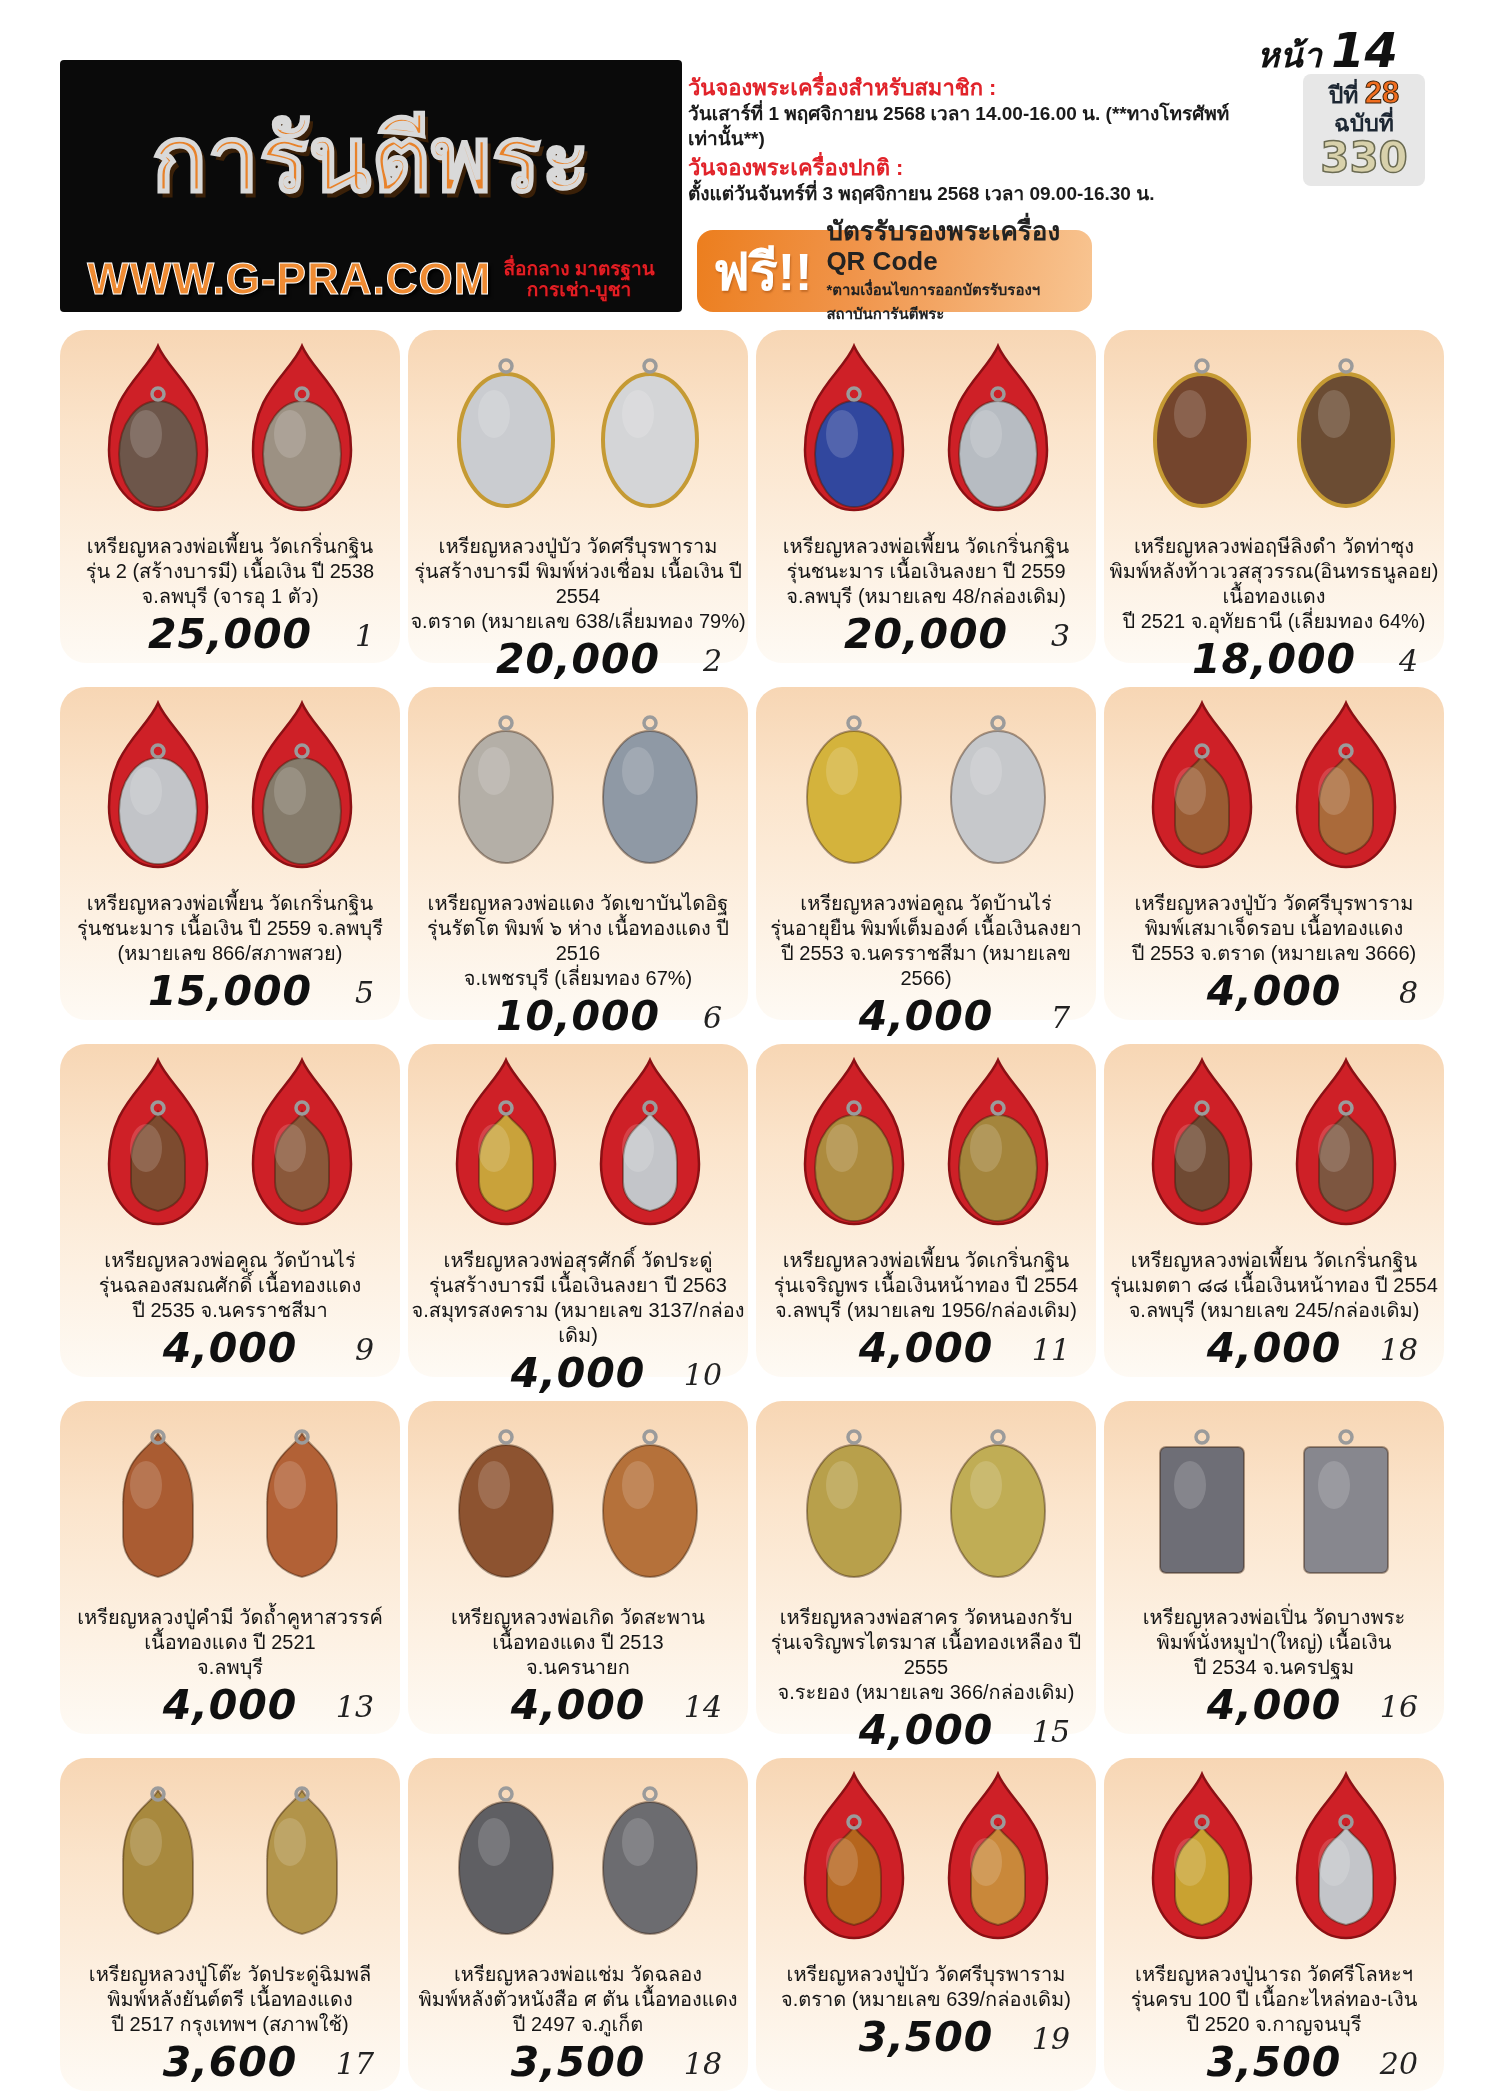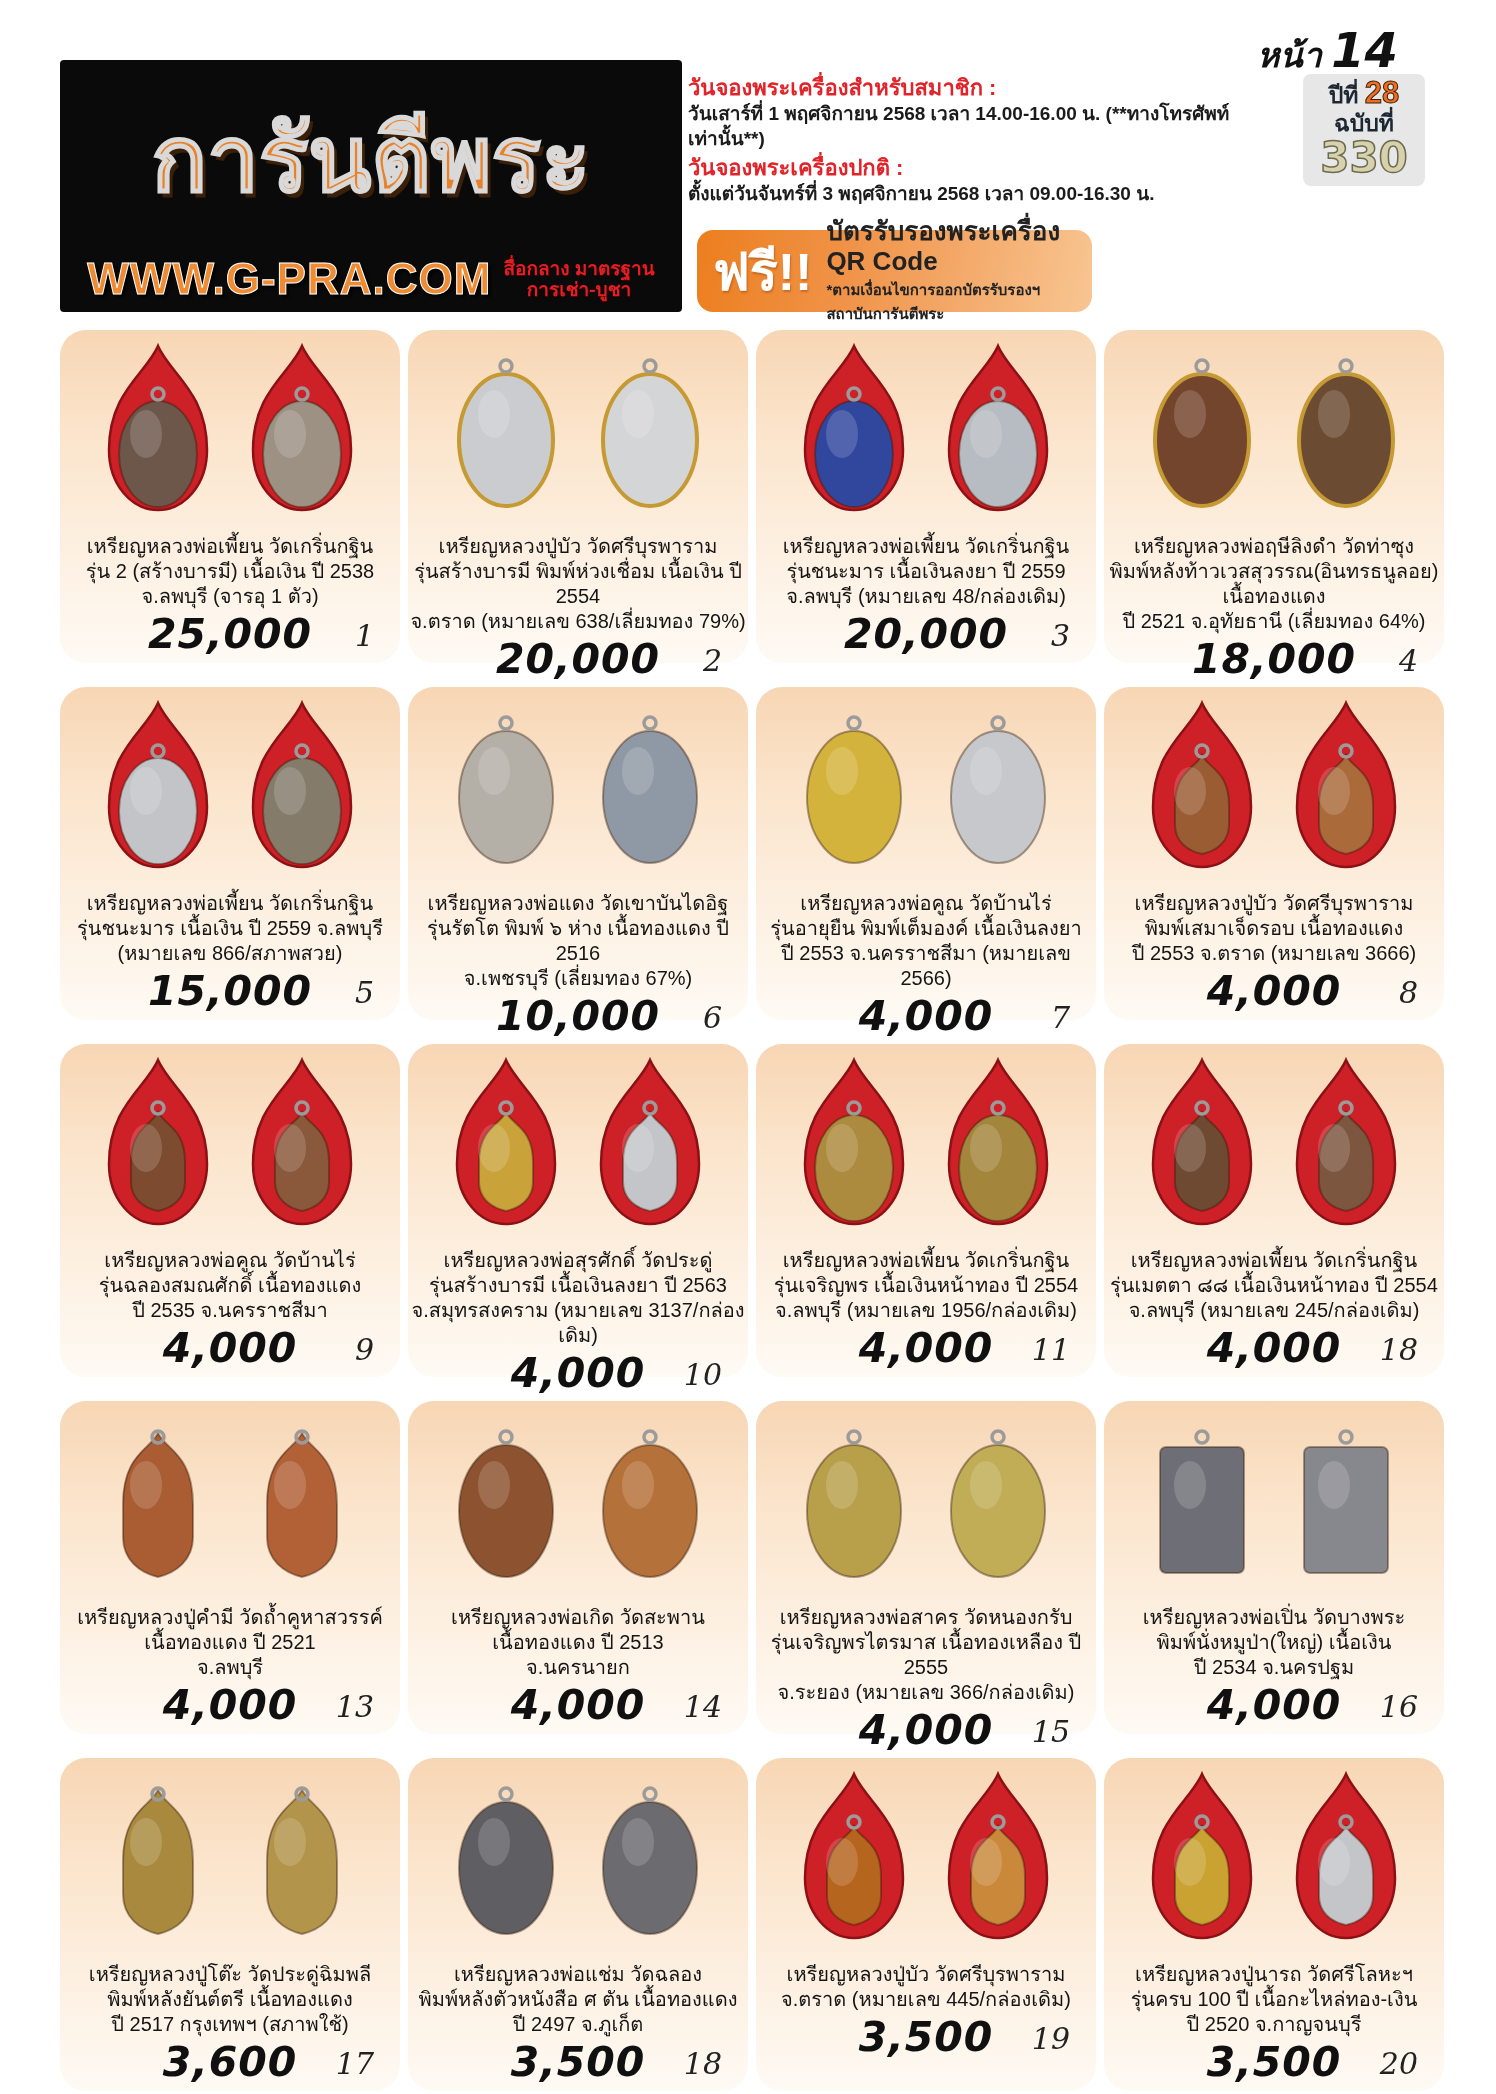--- a/index.html
+++ b/index.html
@@ -490,21 +490,21 @@
         </svg>
         <svg class="amulet" width="132" height="188" viewBox="0 0 132 188">
           <path d="M66 8 C54 36 17 54 17 112 C17 146 39 172 66 172 C93 172 115 146 115 112 C115 54 78 36 66 8 Z" fill="#ce2027" stroke="#8c1014" stroke-width="2.5"></path>
           <path d="M66 60 C60 73 39 76 39 110 L39 130 C39 147 52 156 66 159 C80 156 93 147 93 130 L93 110 C93 76 72 73 66 60 Z" fill="#c9883a" stroke="rgba(50,25,8,.4)" stroke-width="2"></path>
           <ellipse cx="54" cy="96" rx="16" ry="24" fill="rgba(255,255,255,.16)"></ellipse>
           <circle cx="66" cy="56" r="6" fill="none" stroke="#9b9b9b" stroke-width="3.5"></circle>
         </svg>
       </div>
       <div class="desc">
         <div class="dline">เหรียญหลวงปู่บัว วัดศรีบุรพาราม</div>
-        <div class="dline">จ.ตราด (หมายเลข 445/กล่องเดิม)</div>
+        <div class="dline">จ.ตราด (หมายเลข 639/กล่องเดิม)</div>
       </div>
       <div class="price-row"><span class="price">3,500</span><span class="idx">19</span></div>
     </div>
     <div class="card">
       <div class="amulets">
         <svg class="amulet" width="132" height="188" viewBox="0 0 132 188">
           <path d="M66 8 C54 36 17 54 17 112 C17 146 39 172 66 172 C93 172 115 146 115 112 C115 54 78 36 66 8 Z" fill="#ce2027" stroke="#8c1014" stroke-width="2.5"></path>
           <path d="M66 60 C60 73 39 76 39 110 L39 130 C39 147 52 156 66 159 C80 156 93 147 93 130 L93 110 C93 76 72 73 66 60 Z" fill="#c9a231" stroke="rgba(50,25,8,.4)" stroke-width="2"></path>
           <ellipse cx="54" cy="96" rx="16" ry="24" fill="rgba(255,255,255,.16)"></ellipse>
           <circle cx="66" cy="56" r="6" fill="none" stroke="#9b9b9b" stroke-width="3.5"></circle>

